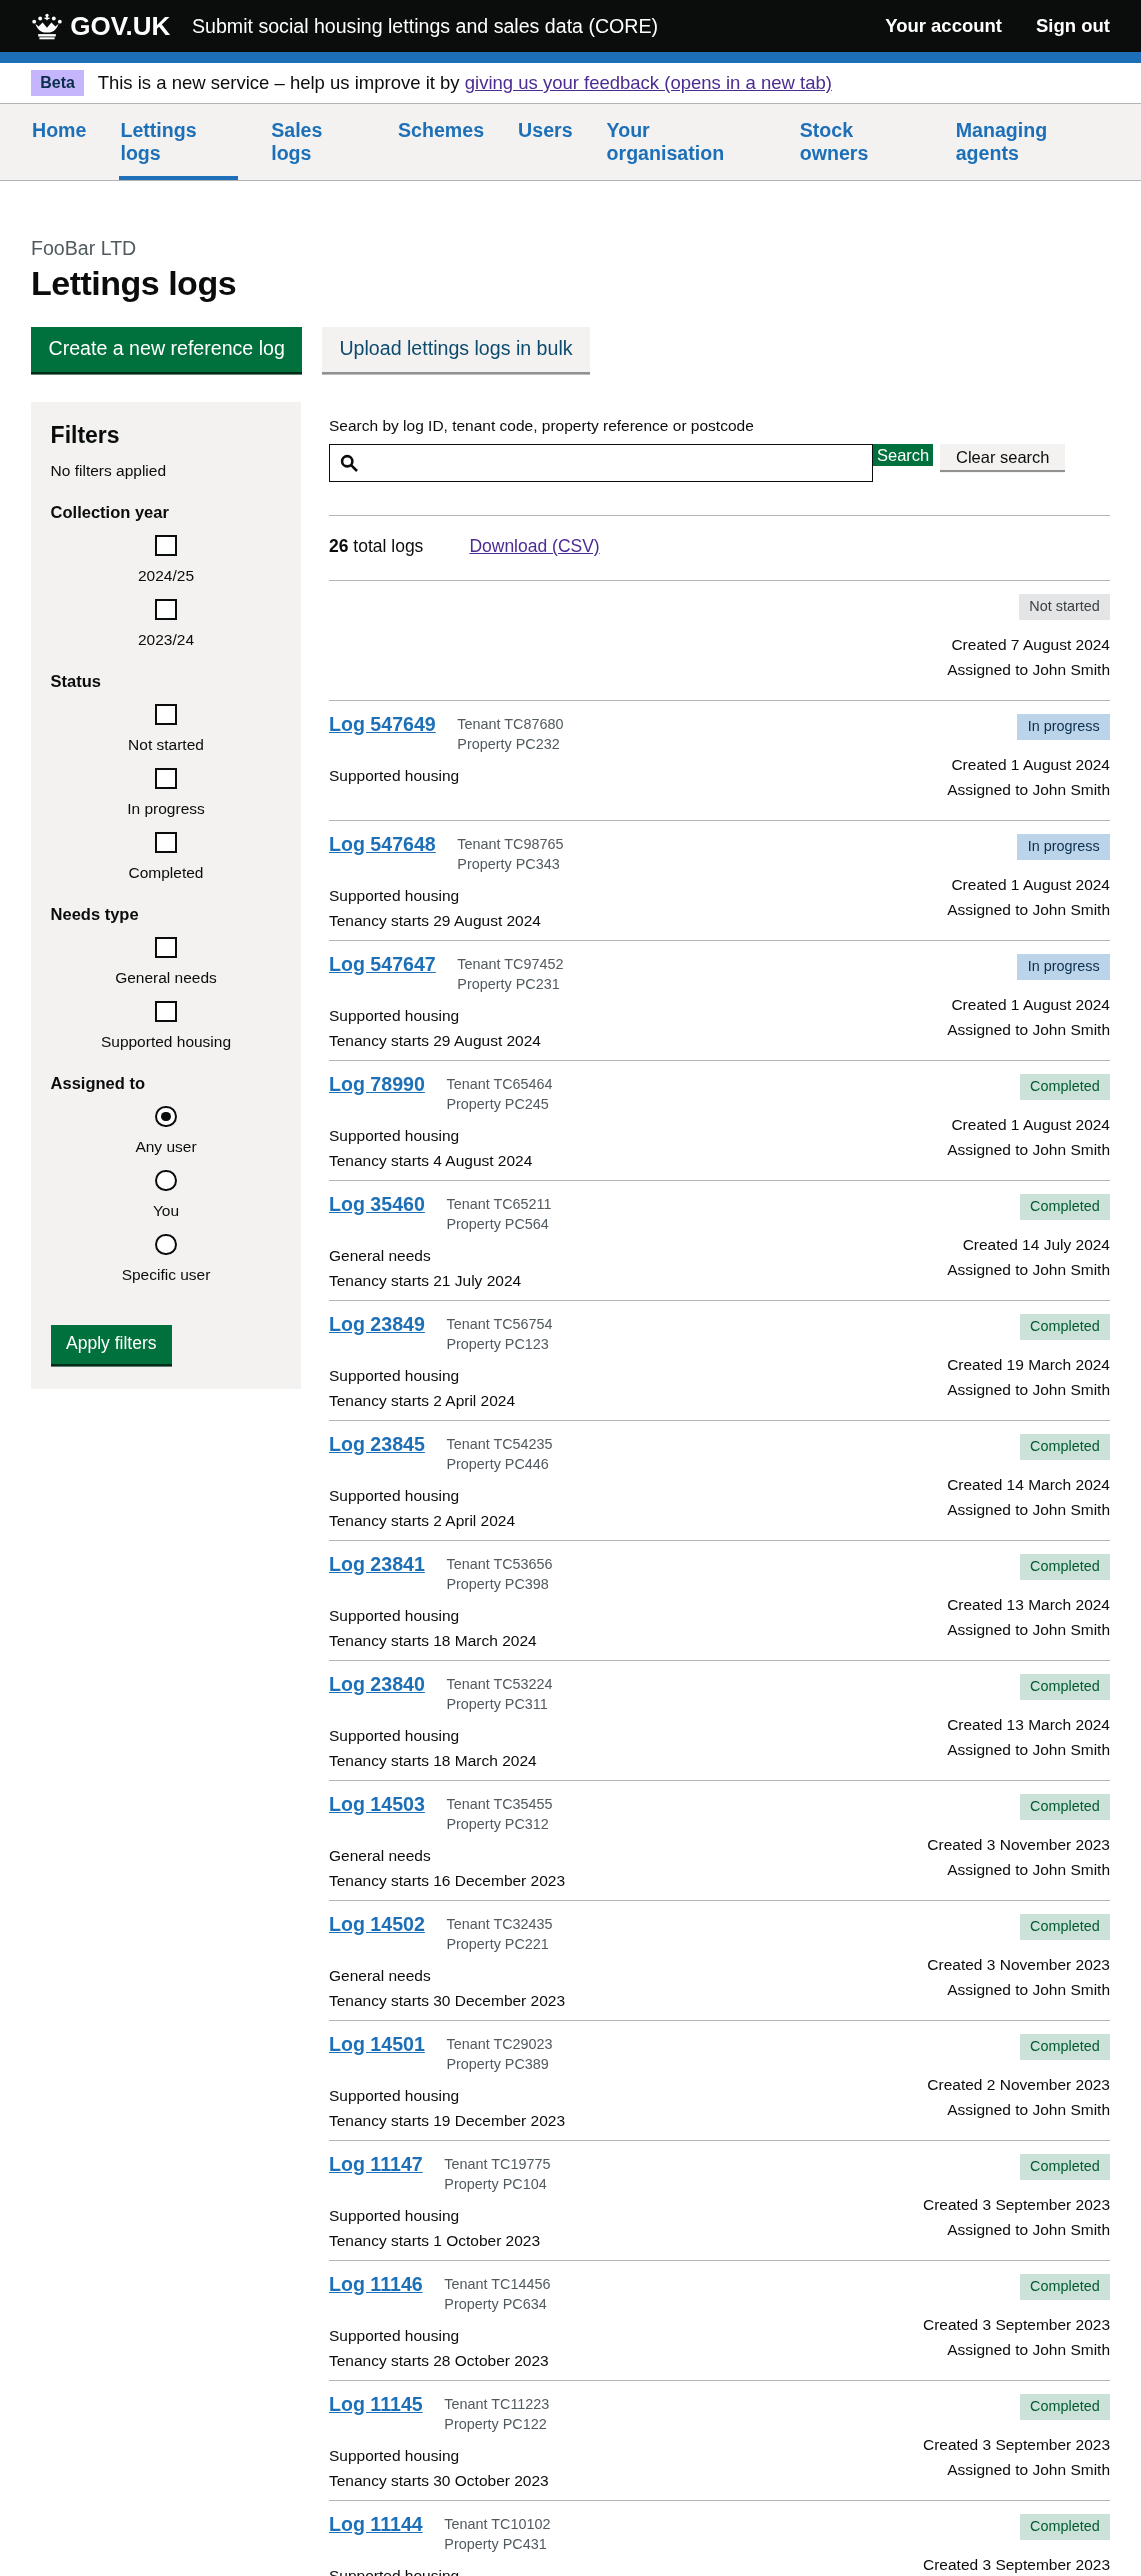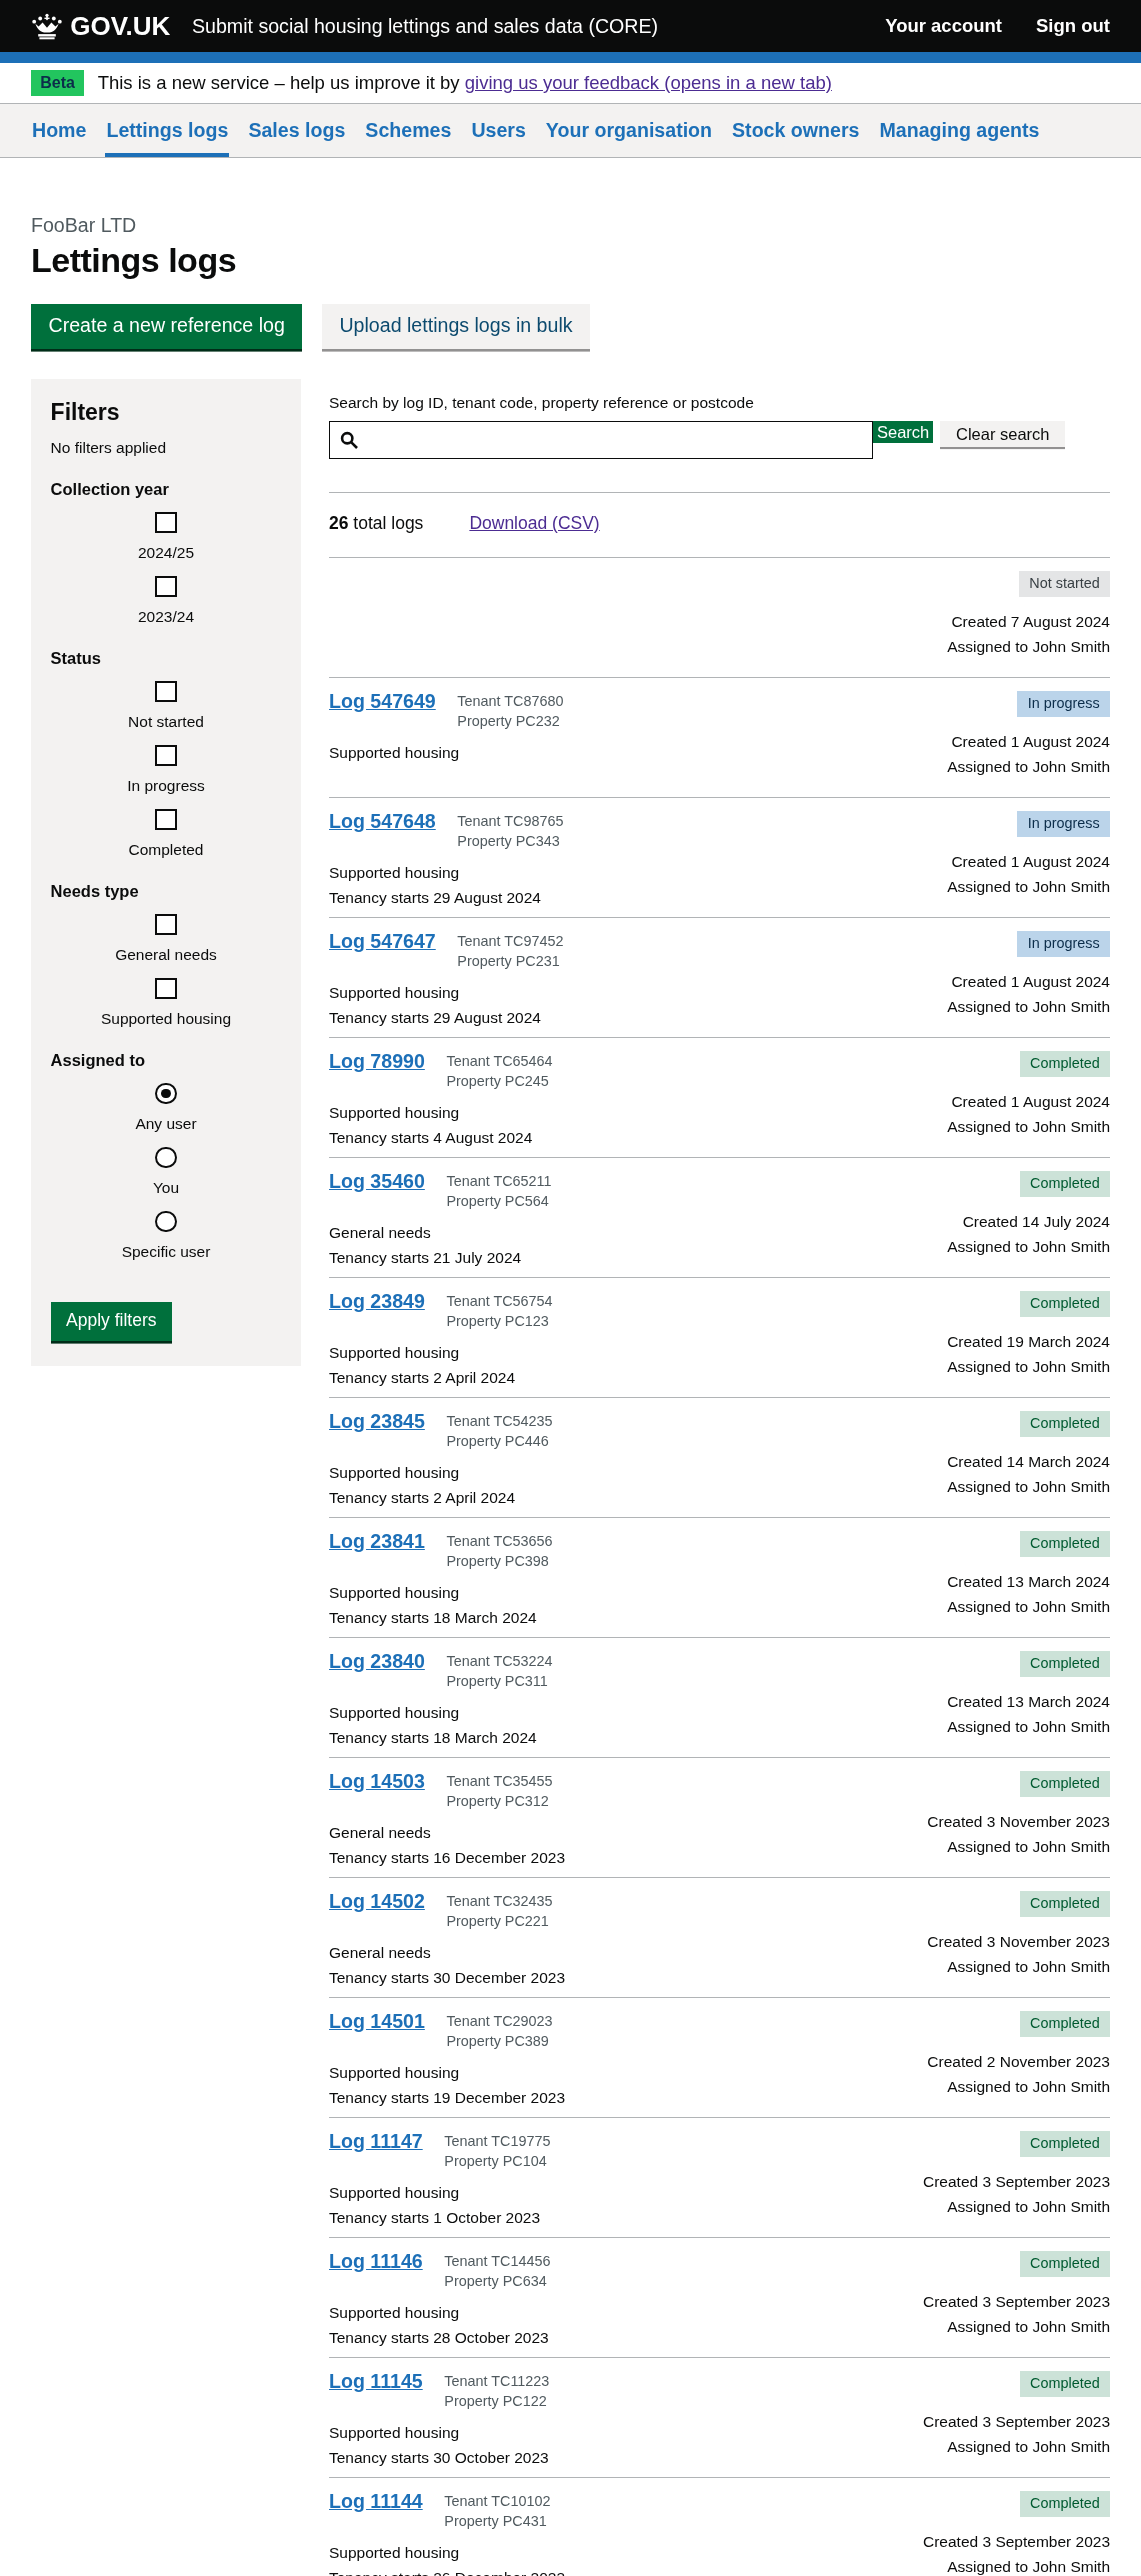--- a/index.html
+++ b/index.html
@@ -16,27 +16,27 @@
   .header-left { display:flex; align-items:center; }
   .crown { margin-right:7.2px; display:block; }
   .govuk-logotype { color:#fff; font-weight:bold; font-size:26px; letter-spacing:0; }
   .service-name { color:#fff; font-size:19.6px; margin-left:21.6px; font-weight:normal; }
   .header-links { margin-left:auto; display:flex; gap:34px; }
   .header-link { color:#fff; font-size:18.5px; font-weight:bold; text-decoration:none; cursor:pointer; }
   .blue-bar { height:11.3px; background:#1d70b8; flex:0 0 auto; }
 
   
   .phase-banner { background:#fff; border-bottom:0.5px solid #b1b4b6; padding:6.7px 31px; display:flex; align-items:center; flex:0 0 auto; }
-  .phase-tag { background:#22c55e; color:#0c2d4a; font-size:16px; font-weight:bold; padding:3.6px 9.3px 4.6px; margin-right:13.4px; }
+  .phase-tag { background:#c4b5fd; color:#0c2d4a; font-size:16px; font-weight:bold; padding:3.6px 9.3px 4.6px; margin-right:13.4px; }
   .phase-text { font-size:18.5px; }
   .phase-link { color:#4c2c92; text-decoration:underline; cursor:pointer; }
 
   
   .primary-nav { background:#f3f2f1; border-bottom:0.5px solid #b1b4b6; padding:0 31px; flex:0 0 auto; }
-  .primary-nav ul { list-style:none; display:flex; gap:18px; }
+  .primary-nav ul { list-style:none; display:flex; gap:32px; }
   .primary-nav li { padding:15.5px 1px 10.3px; border-bottom:4.6px solid transparent; }
   .primary-nav li.active { border-bottom-color:#1d70b8; }
   .nav-link { color:#1d70b8; font-size:19.6px; font-weight:bold; text-decoration:none; cursor:pointer; }
 
   
   .container { padding:0 31px; }
   .caption { margin-top:56px; font-size:19.6px; color:#505a5f; }
   h1.page-title { font-size:34px; font-weight:bold; margin-top:4.1px; letter-spacing:-0.5px; }
   .actions { margin-top:24px; display:flex; gap:19.6px; }
   .btn { display:inline-block; font-size:19.6px; padding:10.3px 17.5px 12.4px; border:none; cursor:pointer; text-align:center; }

